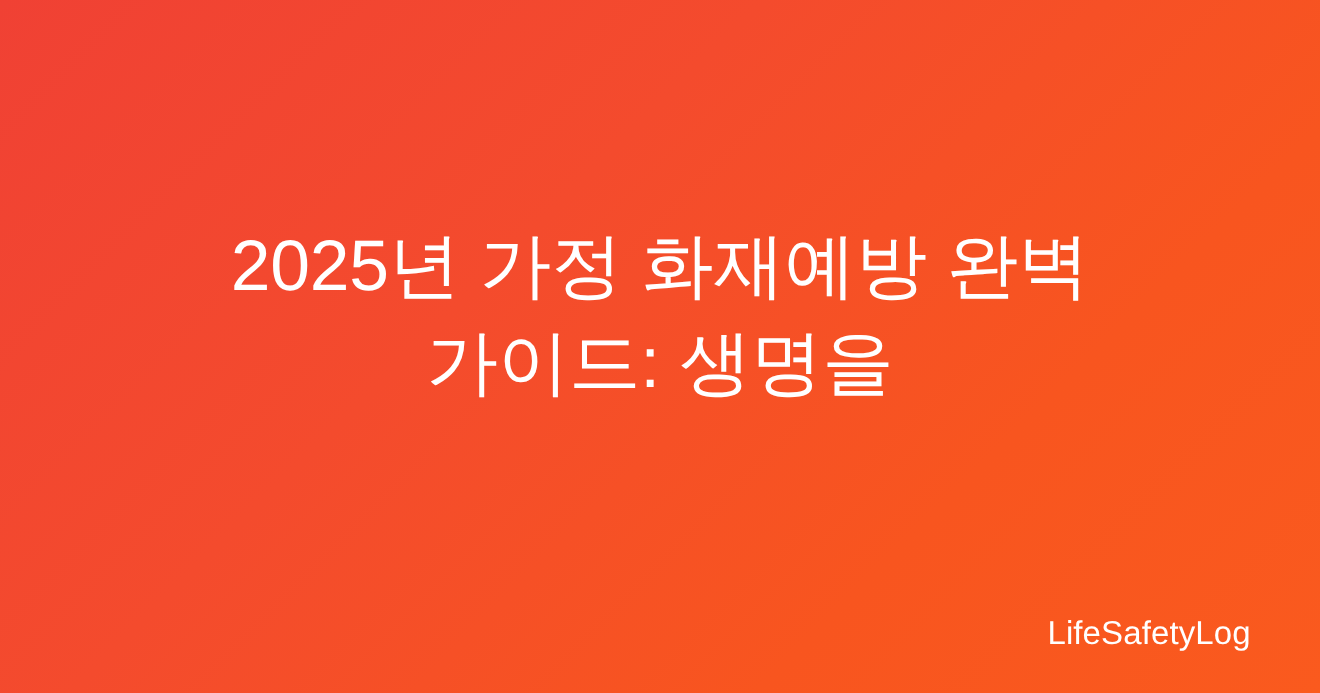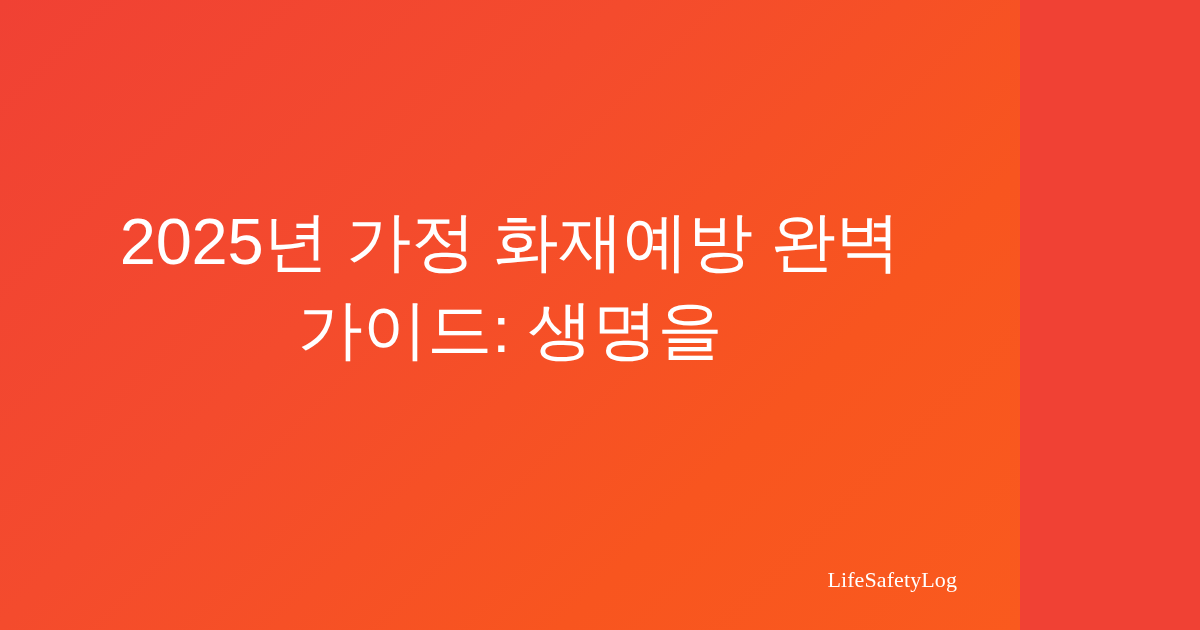--- a/index.html
+++ b/index.html
@@ -13,21 +13,21 @@
     height: 630px;
     overflow: hidden;
     font-family: "Liberation Sans", "DejaVu Sans", sans-serif;
     background: #F04134;
   }
 
   
   .og-card {
     position: relative;
     box-sizing: border-box;
-    width: 1020px;
+    width: 1200px;
     height: 630px;
     overflow: hidden;
     background-image: linear-gradient(135deg, #F04134 0%, #F44B2D 38%, #F8551F 72%, #FA5A1E 100%);
     background-color: #F5521F;
   }
 
   
   .headline-wrap {
     position: absolute;
     left: 0;
@@ -57,22 +57,22 @@
     overflow-wrap: break-word;
   }
 
   
   .brand-watermark {
     position: absolute;
     right: 63px;
     bottom: 39px;
     margin: 0;
     color: #FFFFFF;
-    font-family: Liberation Serif, serif;
-    font-size: 22px;
+    font-family: Liberation Sans, sans-serif;
+    font-size: 30px;
     font-weight: 400;
     line-height: 1;
     letter-spacing: 0.1px;
     white-space: nowrap;
   }
 </style>
 </head>
 <body>
 
 <div class="og-card">

